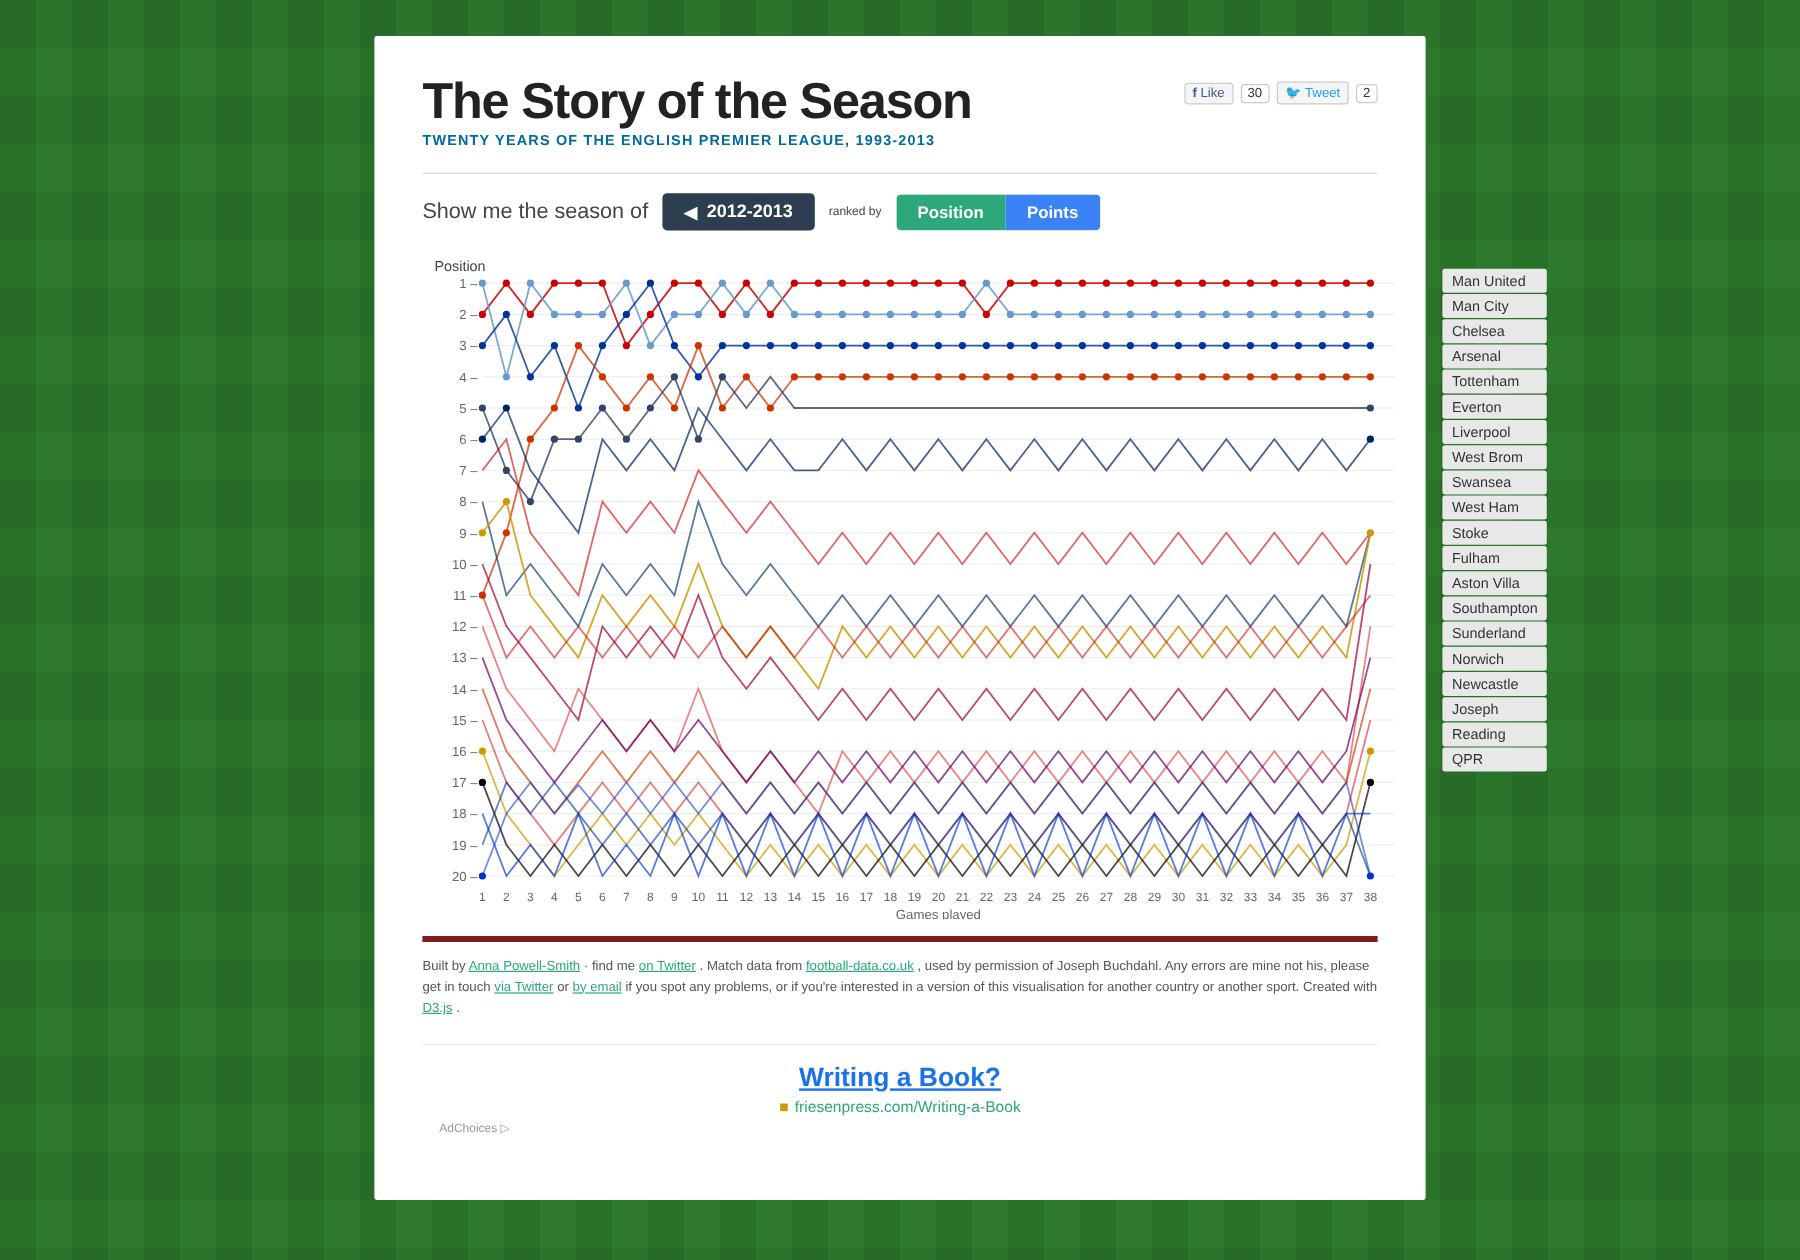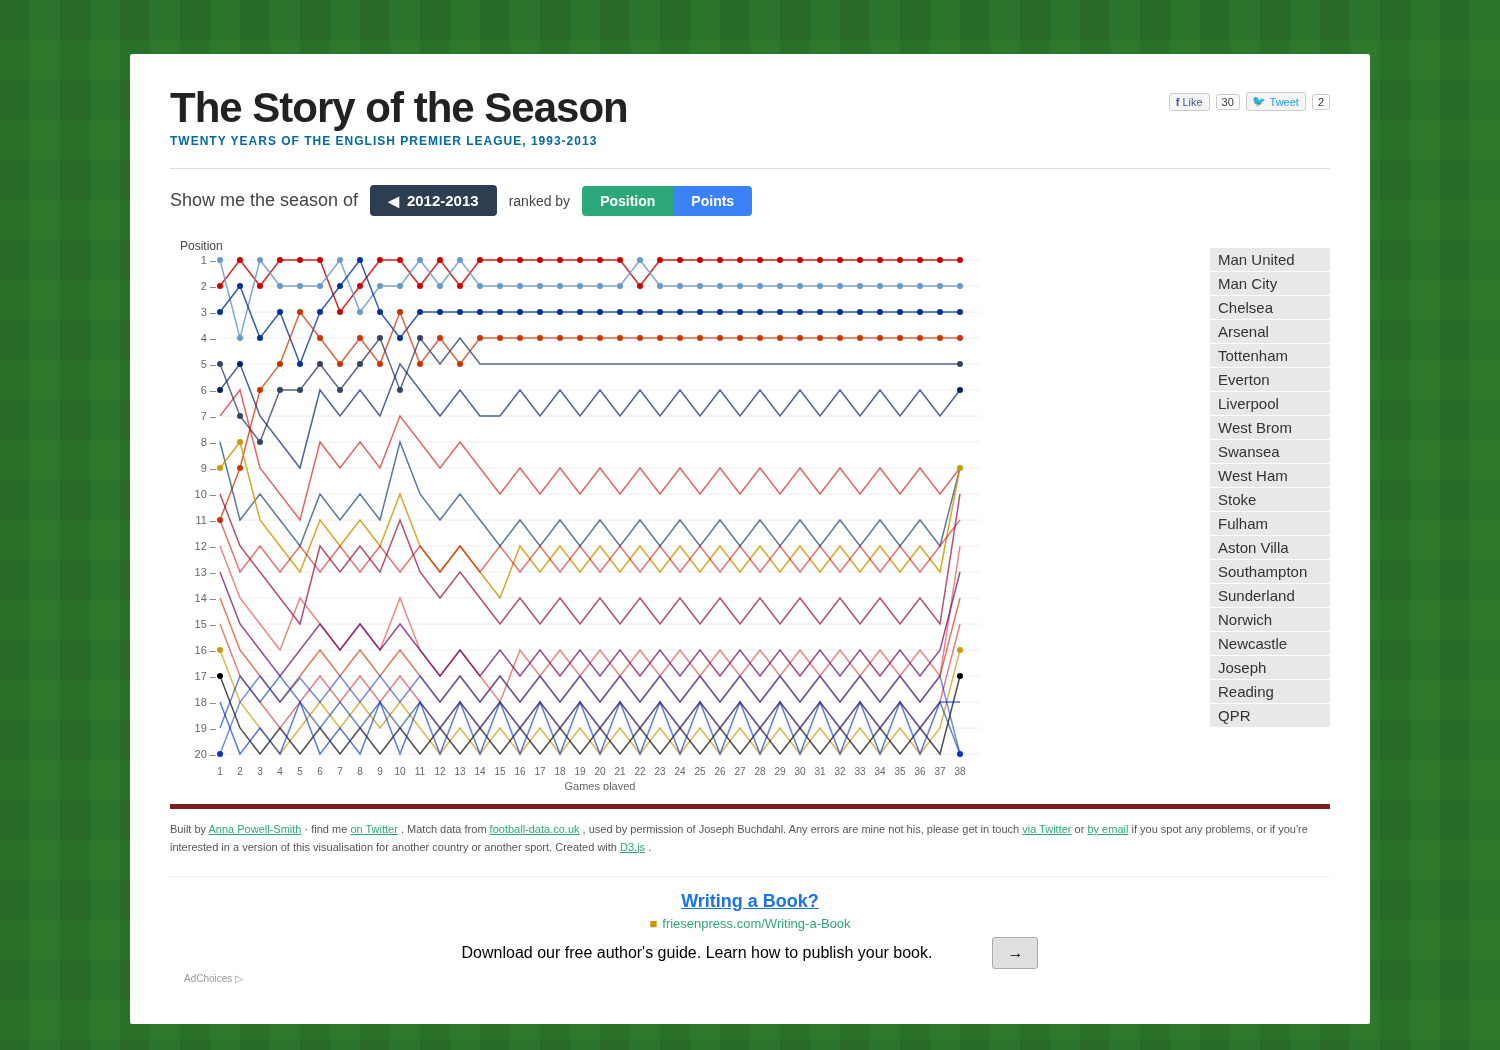--- a/index.html
+++ b/index.html
@@ -16,25 +16,24 @@
       );
       min-height: 1050px;
       display: flex;
       justify-content: center;
       align-items: flex-start;
       padding: 30px 20px;
       font-family: Arial, sans-serif;
     }
     .main-container {
       background: white;
-      width: 1240px;
+      width: 876px;
       min-height: 970px;
       padding: 30px 40px 20px 40px;
       border-radius: 2px;
-      margin-top: 24px;
     }
     .header-row {
       display: flex;
       justify-content: space-between;
       align-items: flex-start;
       margin-bottom: 4px;
     }
     .page-title {
       font-size: 42px;
       font-weight: 900;
@@ -102,21 +101,21 @@
       font-weight: bold;
       cursor: pointer;
       display: flex;
       align-items: center;
       gap: 8px;
     }
     .season-arrow {
       font-size: 14px;
     }
     .ranked-by-label {
-      font-size: 14px;
+      font-size: 10px;
       color: #444;
     }
     .toggle-group {
       display: flex;
       border-radius: 4px;
       overflow: hidden;
     }
     .toggle-btn {
       padding: 7px 18px;
       font-size: 14px;
@@ -141,21 +140,21 @@
       width: 120px;
       display: flex;
       flex-direction: column;
       gap: 1px;
       margin-top: 18px;
     }
     .legend-item {
       background: #e8e8e8;
       border-radius: 2px;
       padding: 3px 8px;
-      font-size: 15px;
+      font-size: 12px;
       color: #333;
       cursor: pointer;
       white-space: nowrap;
     }
     svg.chart-svg {
       display: block;
     }
     .footer-text {
       font-size: 11px;
       color: #555;
@@ -167,21 +166,21 @@
     .footer-text a {
       color: #2ca87a;
     }
     .ad-section {
       text-align: center;
       margin-top: 20px;
       padding: 14px;
       border-top: 1px solid #eee;
     }
     .ad-title {
-      font-size: 18px;
+      font-size: 22px;
       font-weight: bold;
       color: #1a73e8;
       text-decoration: underline;
     }
     .ad-url {
       display: flex;
       align-items: center;
       justify-content: center;
       gap: 5px;
       font-size: 13px;
@@ -623,19 +622,15 @@
     <a href="#">D3.js</a>
     <span>.</span>
   </div>
 
   <div class="ad-section">
     <div class="ad-title">Writing a Book?</div>
     <div class="ad-url">
       <span style="color:#cc9900;">■</span>
       <span>friesenpress.com/Writing-a-Book</span>
     </div>
-    <div class="ad-row">
-      <span>Download our free author's guide. Learn how to publish your book.</span>
-      <button class="ad-btn">→</button>
-    </div>
     <div class="ad-choices">AdChoices ▷</div>
   </div>
 </div>
 
 </body></html>

